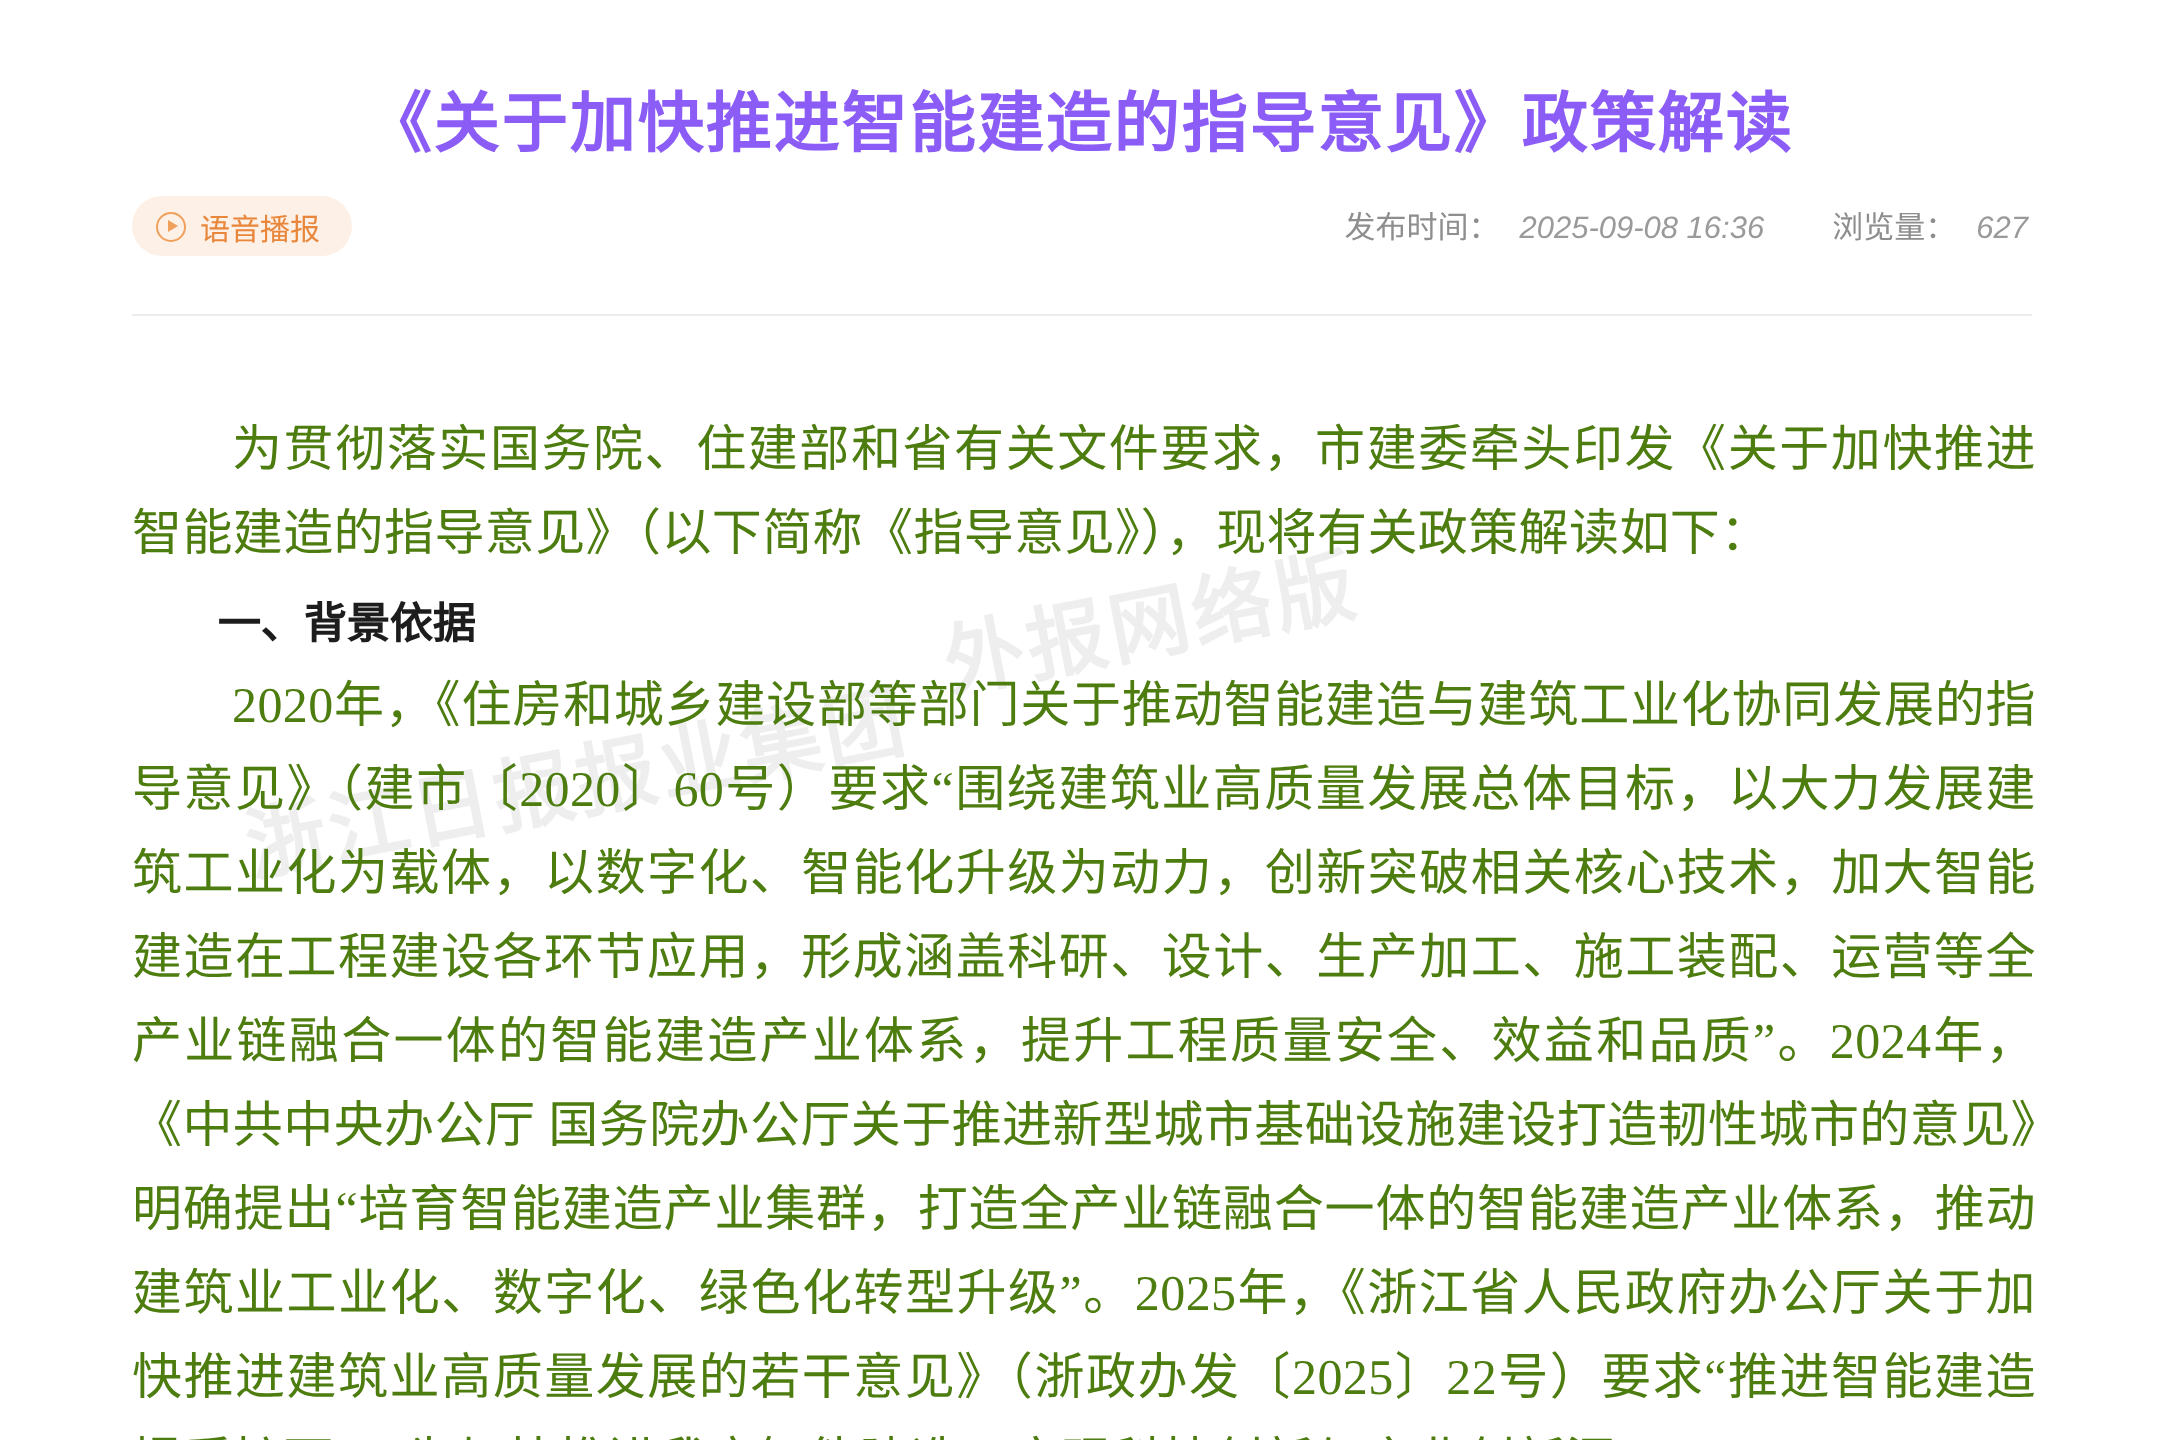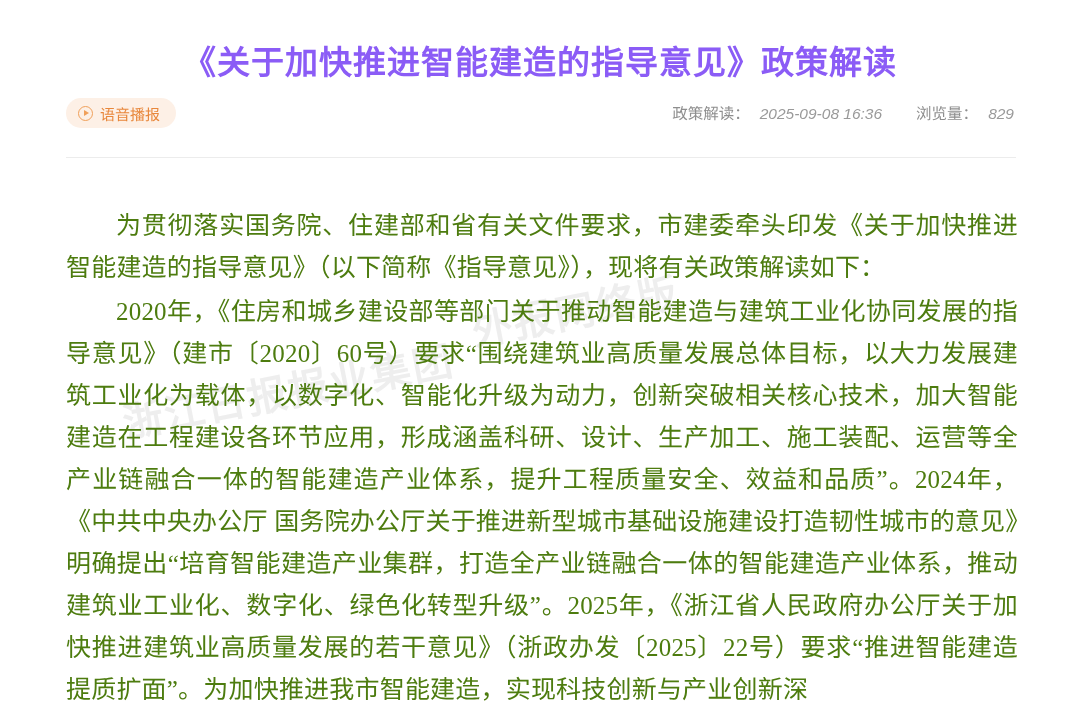--- a/index.html
+++ b/index.html
@@ -169,30 +169,31 @@
 
   <h1 class="doc-title">《关于加快推进智能建造的指导意见》政策解读</h1>
 
   <div class="meta-bar">
     <div class="audio-btn">
       <span class="play-circle"></span>
       <span>语音播报</span>
     </div>
     <div class="meta-right">
       <div class="meta-item">
-        <span class="meta-label">政策解读：</span>
+        <span class="meta-label">发布时间：</span>
         <span class="meta-value">2025-09-08 16:36</span>
       </div>
       <div class="meta-item">
         <span class="meta-label">浏览量：</span>
-        <span class="meta-value">829</span>
+        <span class="meta-value">627</span>
       </div>
     </div>
   </div>
 
   <div class="divider"></div>
 
   <div class="body-wrap">
     <p class="para">为贯彻落实国务院、住建部和省有关文件要求，市建委牵头印发《关于加快推进智能建造的指导意见》（以下简称《指导意见》），现将有关政策解读如下：</p>
+    <p class="section-head">一、背景依据</p>
     <p class="para">2020年，《住房和城乡建设部等部门关于推动智能建造与建筑工业化协同发展的指导意见》（建市〔2020〕60号）要求“围绕建筑业高质量发展总体目标，以大力发展建筑工业化为载体，以数字化、智能化升级为动力，创新突破相关核心技术，加大智能建造在工程建设各环节应用，形成涵盖科研、设计、生产加工、施工装配、运营等全产业链融合一体的智能建造产业体系，提升工程质量安全、效益和品质”。2024年，《中共中央办公厅 国务院办公厅关于推进新型城市基础设施建设打造韧性城市的意见》明确提出“培育智能建造产业集群，打造全产业链融合一体的智能建造产业体系，推动建筑业工业化、数字化、绿色化转型升级”。2025年，《浙江省人民政府办公厅关于加快推进建筑业高质量发展的若干意见》（浙政办发〔2025〕22号）要求“推进智能建造提质扩面”。为加快推进我市智能建造，实现科技创新与产业创新深</p>
   </div>
 
 </div>
 
 </body></html>

